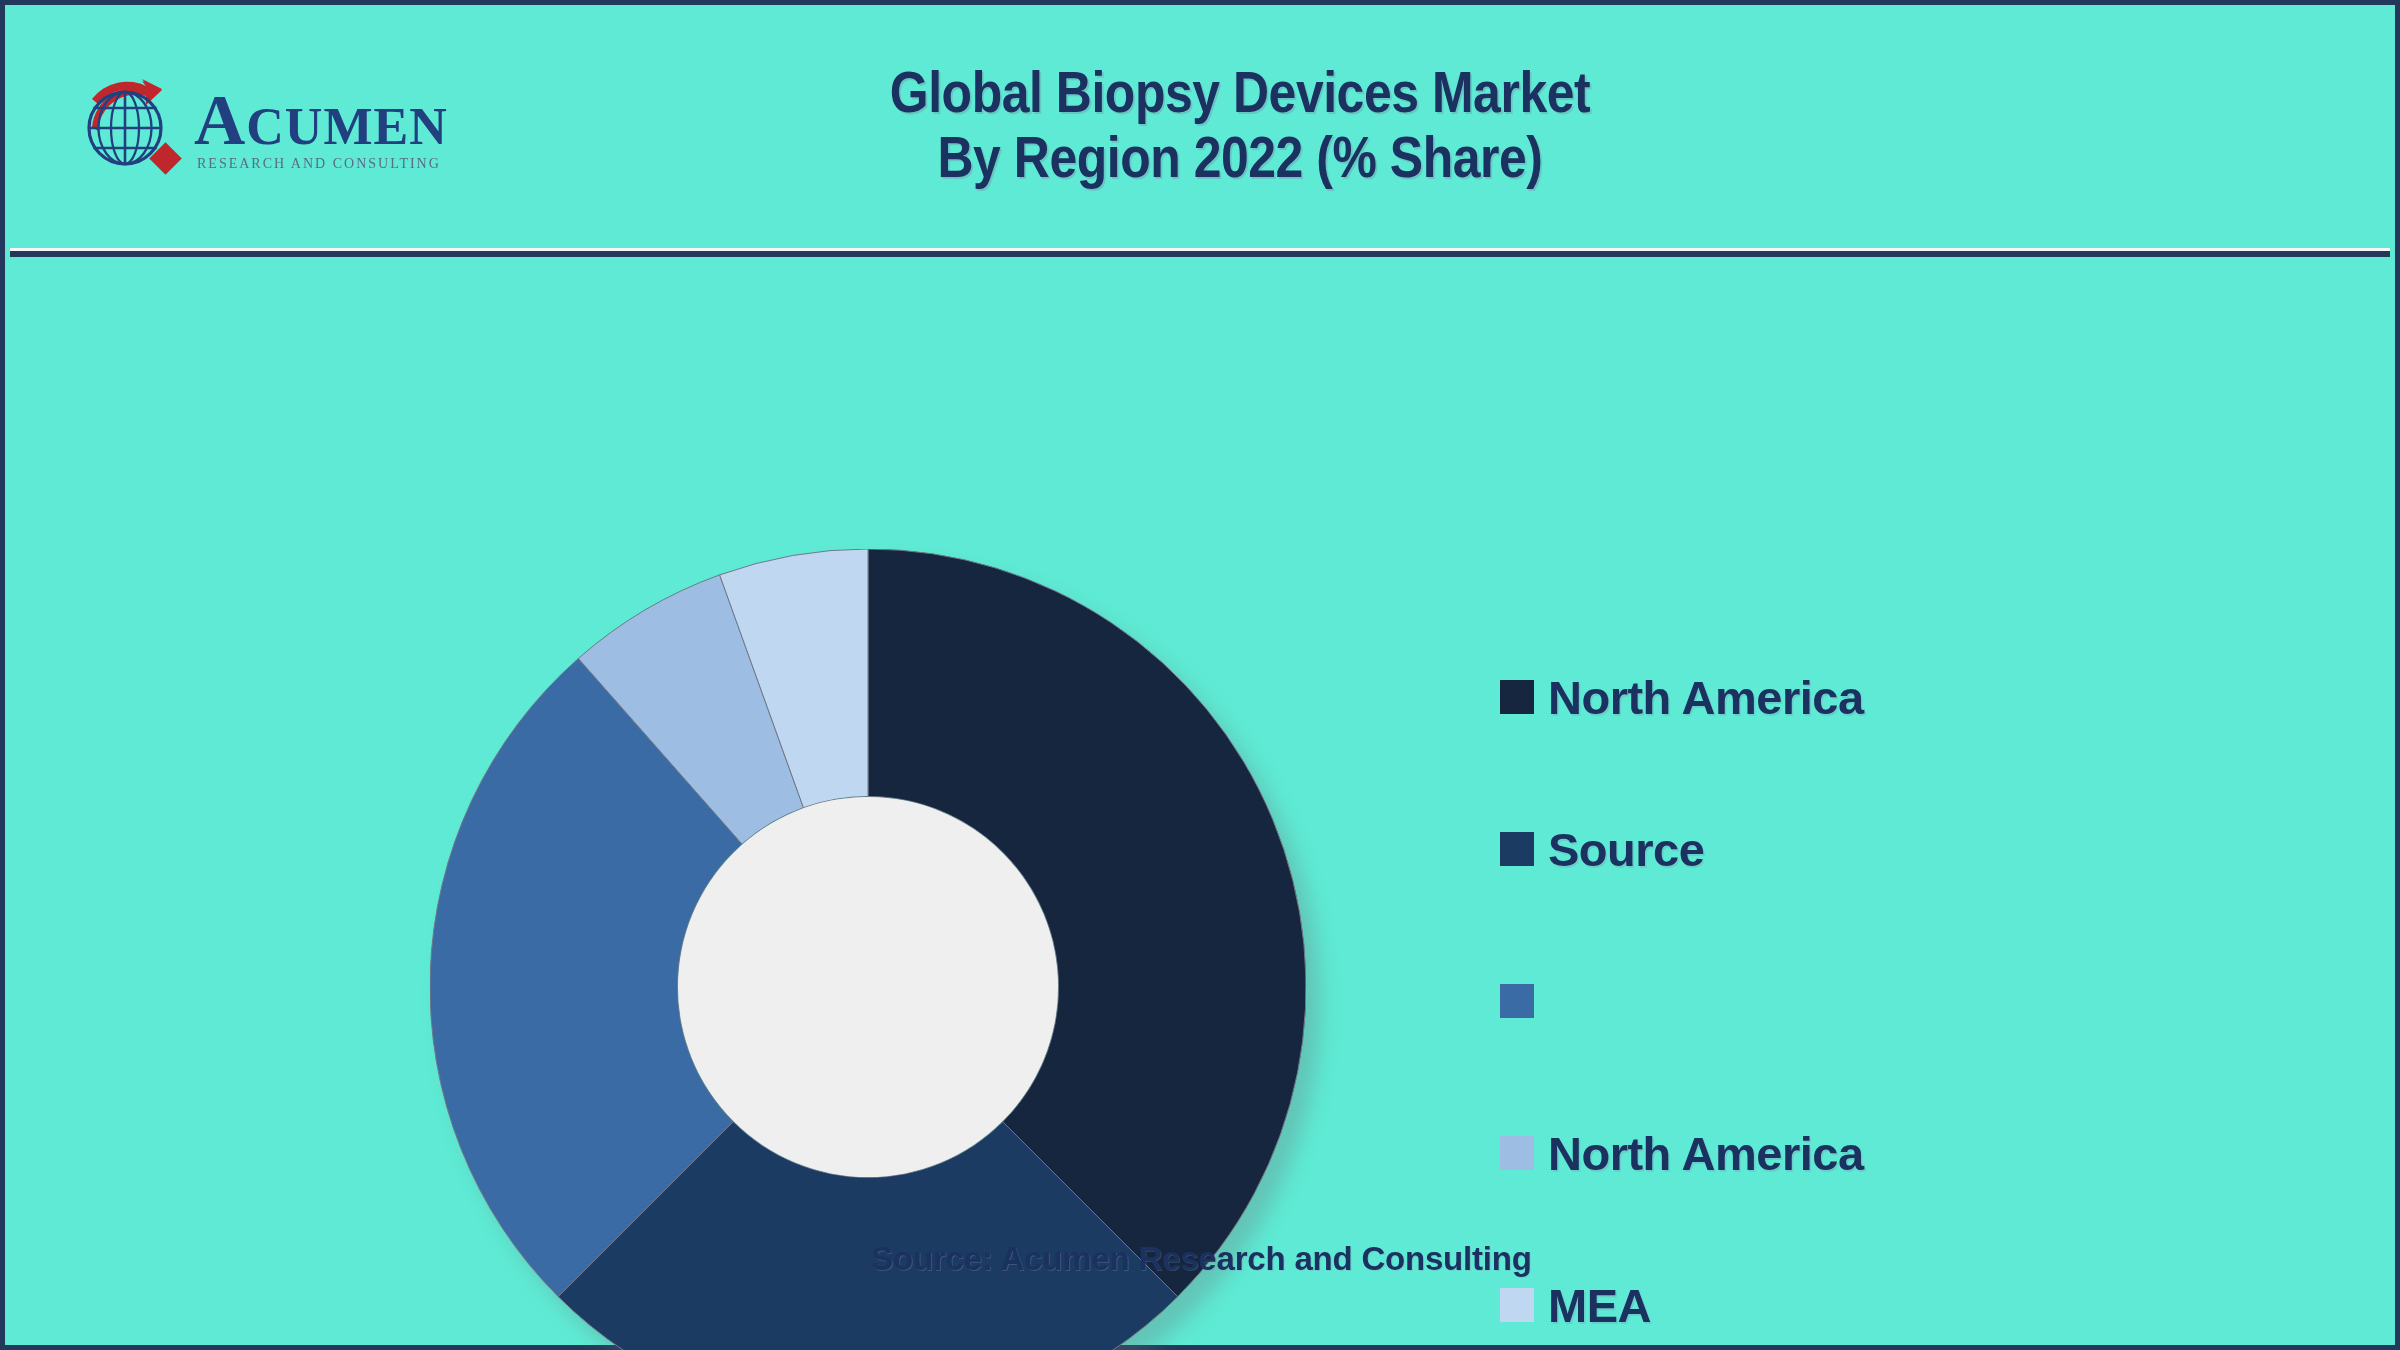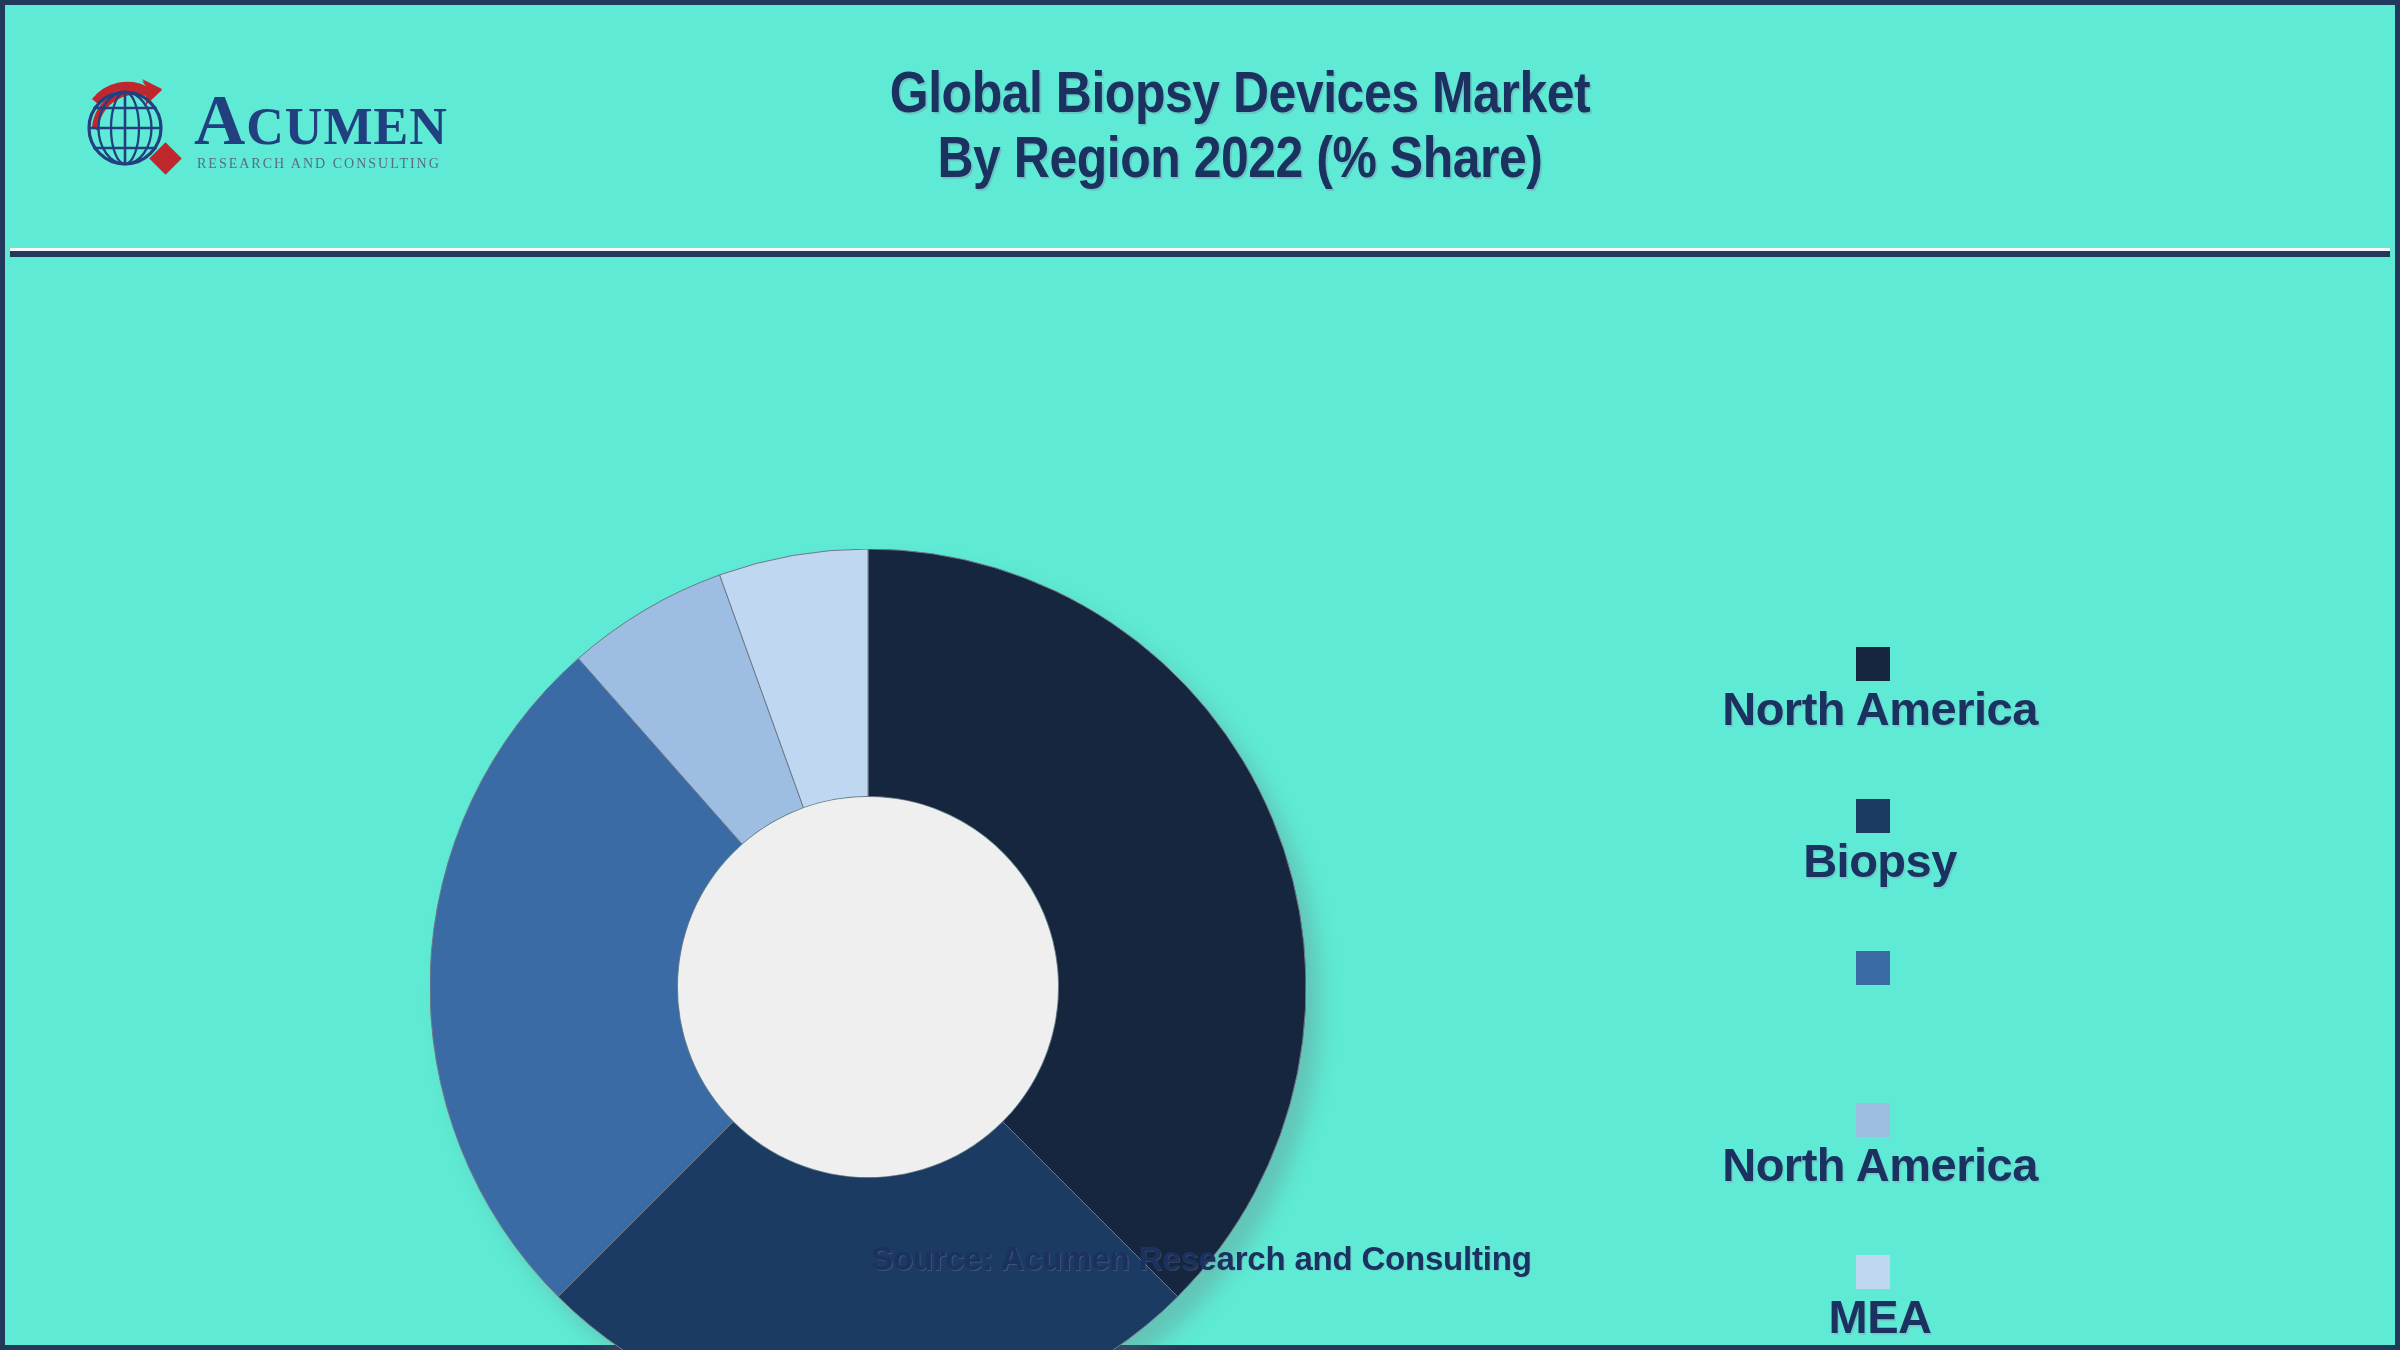--- a/index.html
+++ b/index.html
@@ -86,21 +86,20 @@
   #donut-svg{position:absolute;left:0;top:0;width:876px;height:876px;}
 
   
   #legend{
     position:absolute;left:1490px;top:390px;width:760px;
   }
   .legend-item{
     display:flex;align-items:center;
     height:100px;
     margin-bottom:52px;
-    flex-direction:column;
   }
   .legend-swatch{
     width:34px;height:34px;flex:0 0 34px;
     margin-right:14px;
   }
   .legend-label{
     font-size:47px;
     font-weight:bold;
     color:#1b3160;
     white-space:nowrap;
@@ -174,21 +173,21 @@
       </svg>
     </div>
 
     <div id="legend">
         <div class="legend-item">
           <span class="legend-swatch" style="background: rgb(22, 38, 63);"></span>
           <span class="legend-label">North America</span>
         </div>
         <div class="legend-item">
           <span class="legend-swatch" style="background: rgb(28, 59, 99);"></span>
-          <span class="legend-label">Biopsy</span>
+          <span class="legend-label">Source</span>
         </div>
         <div class="legend-item">
           <span class="legend-swatch" style="background: rgb(59, 107, 165);"></span>
         </div>
         <div class="legend-item">
           <span class="legend-swatch" style="background: rgb(157, 189, 227);"></span>
           <span class="legend-label">North America</span>
         </div>
         <div class="legend-item">
           <span class="legend-swatch" style="background: rgb(191, 215, 240);"></span>

